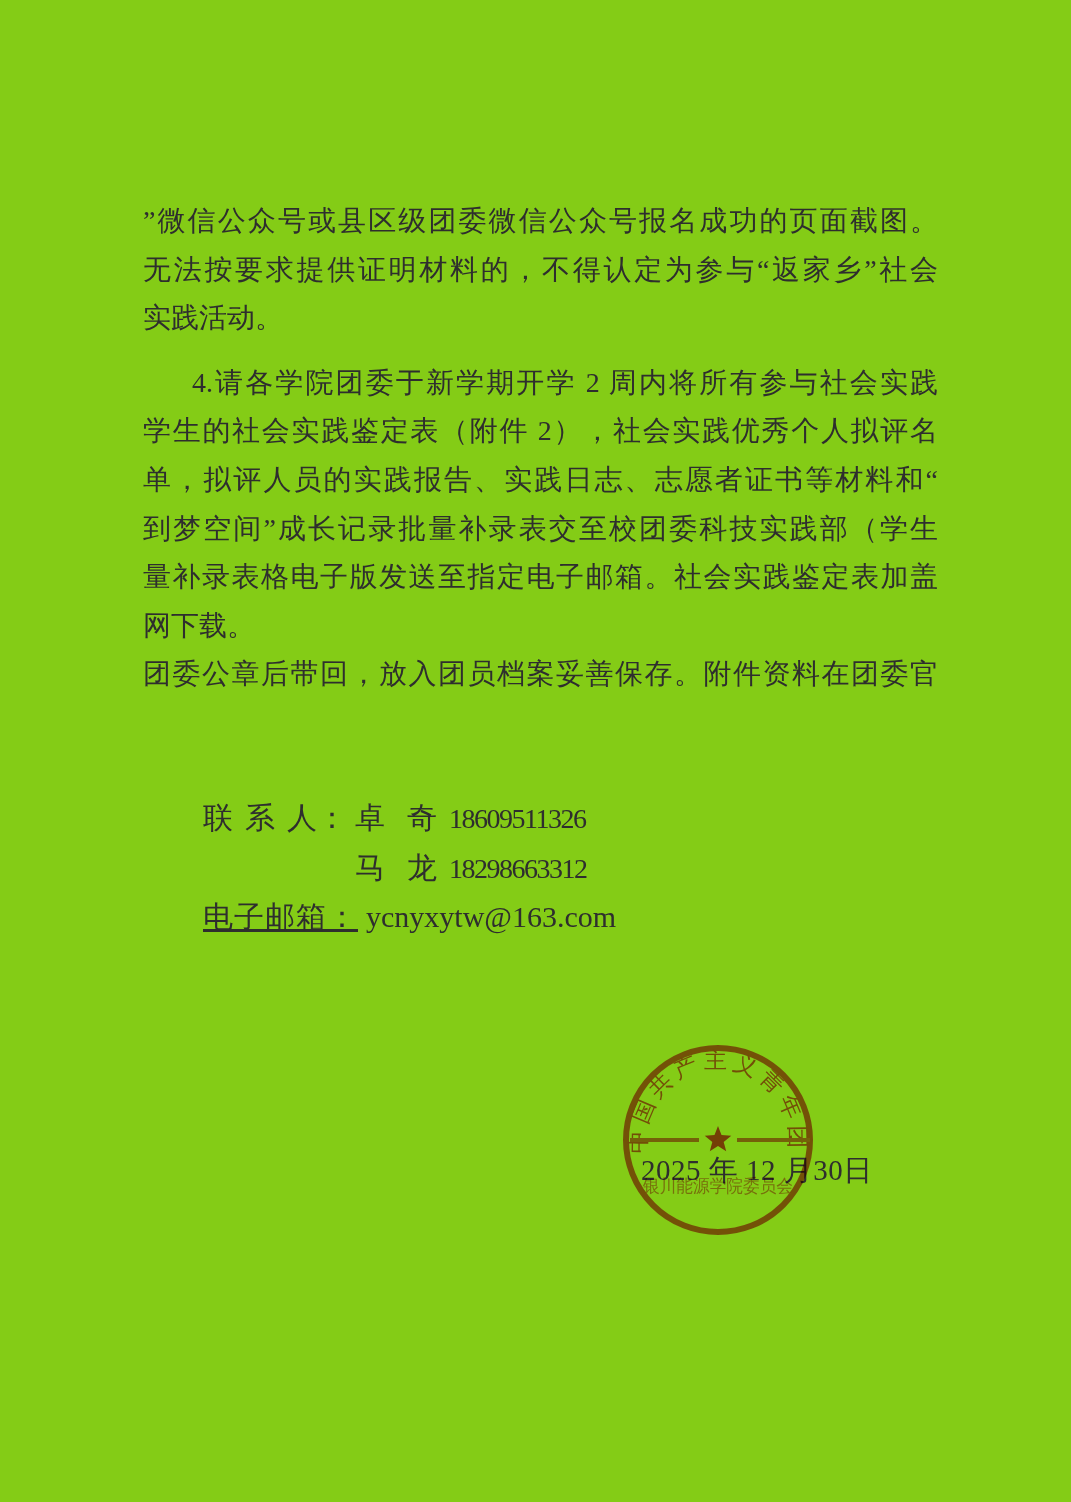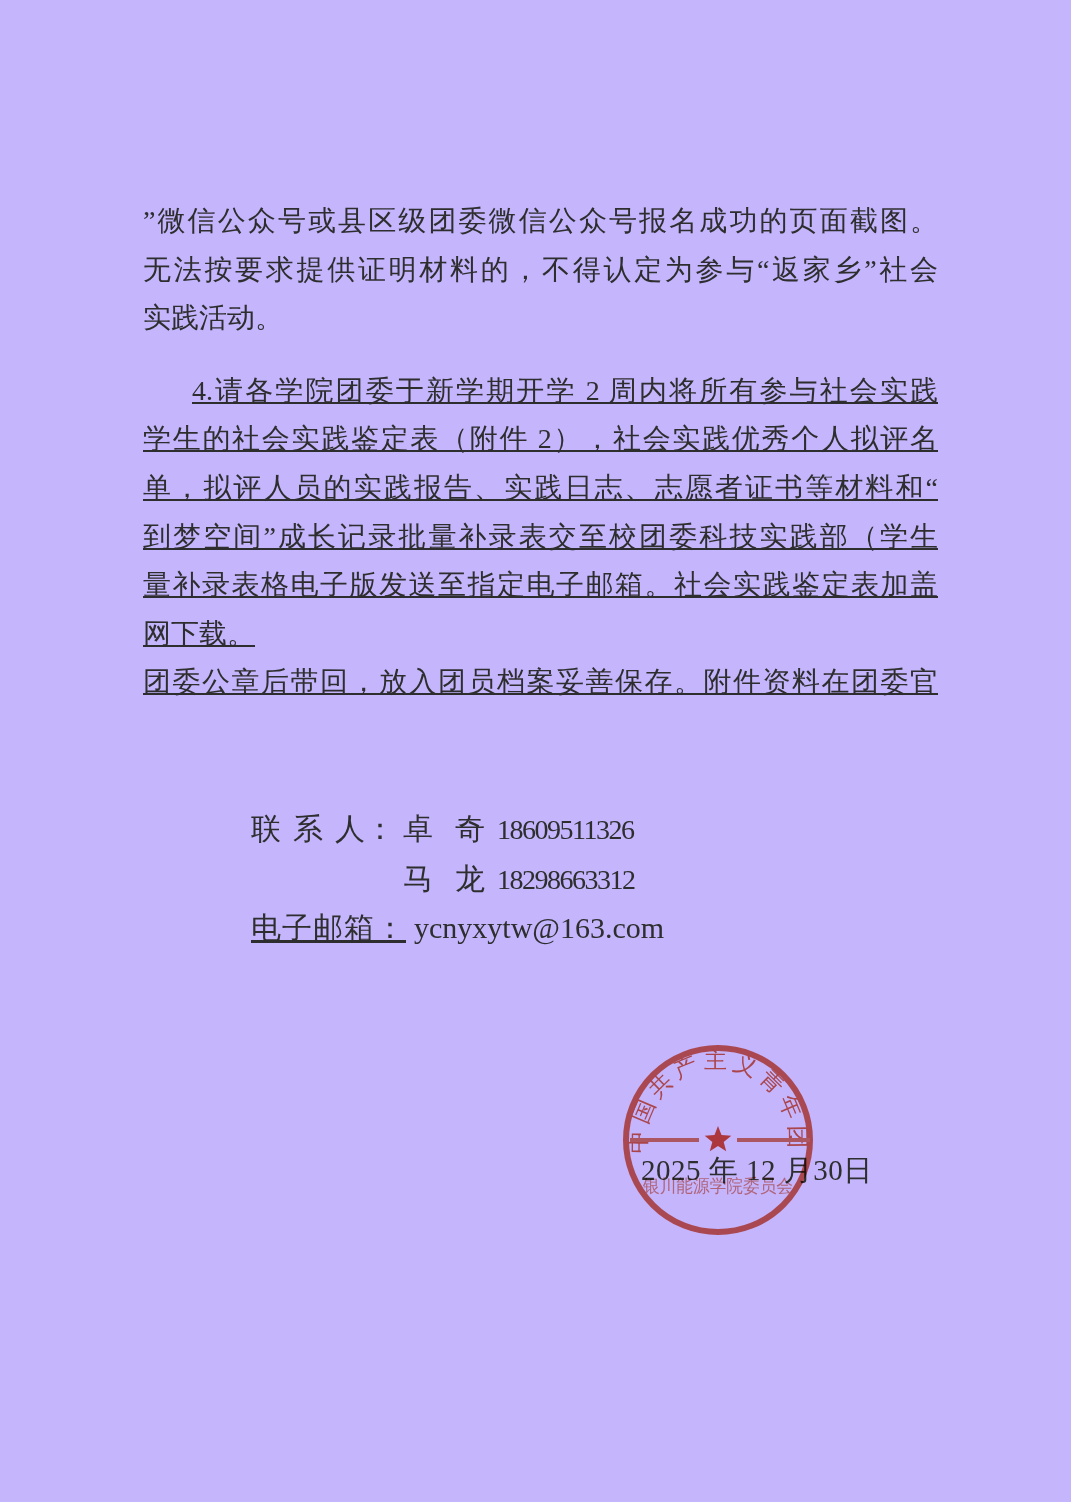--- a/index.html
+++ b/index.html
@@ -1,42 +1,42 @@
 <!DOCTYPE html>
 <html><head>
 <meta charset="utf-8">
 <style>
   html,body{
     margin:0;padding:0;background:#ffffff;
     width:1071px;height:1502px;overflow:hidden;
     font-family:"Liberation Serif","DejaVu Serif",serif;
   }
   .page{
-    position:relative;width:1071px;height:1502px;background:#c4b5fd;
+    position:relative;width:1071px;height:1502px;background:#84cc16;
     color:#2e2e2e;
   }
   
   .body-text{
     position:absolute;left:143px;top:197px;width:795px;
     font-size:28px;line-height:48.6px;color:#2e2e2e;
   }
   .para{margin:0;padding:0;}
-  .para.p2{margin-top:24px;text-decoration:underline;}
+  .para.p2{margin-top:16px;}
   .bline{
     text-align:justify;
     text-align-last:justify;
     text-justify:inter-character;
   }
   .bline.lastline{
     text-align:center;
     text-align-last:left;
   }
   .bline.indent{text-indent:49px;}
   
-  .contact-row{position:absolute;font-size:30px;line-height:53px;color:#2e2e2e;white-space:nowrap;margin-left:48px;}
+  .contact-row{position:absolute;font-size:30px;line-height:31px;color:#2e2e2e;white-space:nowrap;}
   .row1{left:203px;top:802px;}
   .row2{left:203px;top:852px;}
   .row3{left:203px;top:901px;}
   .gap12{margin-left:12px;}
   .gap8{margin-left:8px;}
   .gap22{margin-left:22px;}
   .gap152{margin-left:152px;}
   .num{
     font-family:"Liberation Serif","DejaVu Serif",serif;
     font-size:28px;letter-spacing:-1.5px;margin-left:12px;

